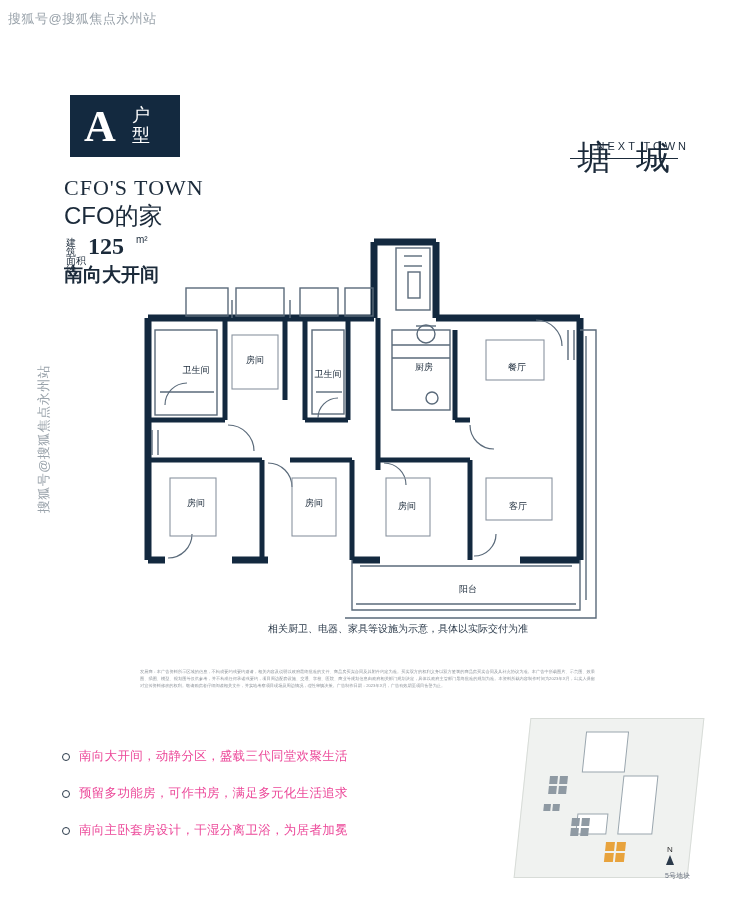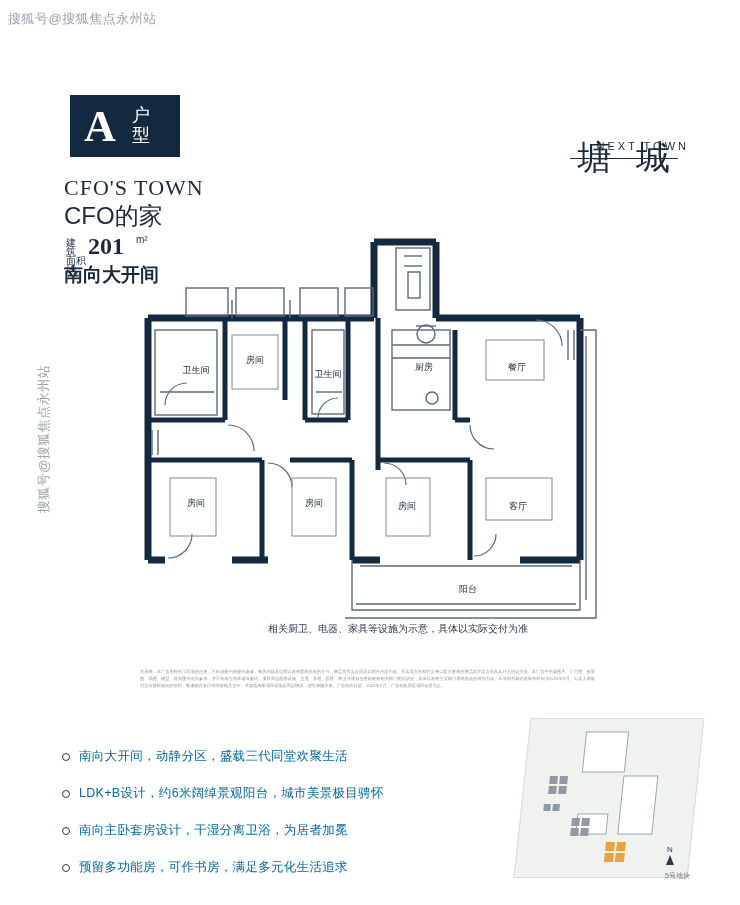--- a/index.html
+++ b/index.html
@@ -74,21 +74,21 @@
     font-size:4.2px; line-height:7px; color:#8d939a; text-align:justify;
   }
 
   
   .bullets { position:absolute; left:62px; top:748px; }
   .bullet { display:flex; align-items:flex-start; margin-bottom:20px; }
   .bullet .dot {
     width:6px; height:6px; border:1px solid #2b3a4a; border-radius:50%;
     margin-right:9px; margin-top:5px; flex:none;
   }
-  .bullet .txt { font-size:12.5px; color:#0369a1; letter-spacing:0.3px; }
+  .bullet .txt { font-size:12.5px; color:#ec4899; letter-spacing:0.3px; }
 
   
   .sitemap { position:absolute; left:522px; top:718px; width:180px; height:165px; }
   .sitemap .plot {
     position:absolute; left:0; top:0; width:172px; height:158px;
     background:#f0f2f0; border:1px solid #d8dcd8;
     transform: skewX(-6deg);
   }
   .sm-label {
     position:absolute; right:12px; bottom:2px; font-size:7px; color:#6a7280;
@@ -109,21 +109,21 @@
 <div class="badge">
   <div class="letter">A</div>
   <div class="sub">户型</div>
 </div>
 <div class="title-en">CFO'S TOWN</div>
 <div class="title-cn">CFO的家</div>
 <div class="area-label">
   <div>建 筑</div>
   <div>面积约</div>
 </div>
-<div class="area-num">201</div>
+<div class="area-num">125</div>
 <div class="area-unit">m²</div>
 <div class="rooms">南向大开间</div>
 <div class="logo-cn">塘 城</div>
 <div class="logo-en">NEXT TOWN</div>
 <div class="logo-rule"></div>
 
 <svg id="plan" width="480" height="400" viewBox="130 225 480 400">
   <g stroke="#13293f" fill="none">
 
     <g stroke-width="7">
@@ -228,29 +228,25 @@
 <div class="note-main">相关厨卫、电器、家具等设施为示意，具体以实际交付为准</div>
 <div class="fineprint">发展商：本广告资料所示区域的信息，不构成要约或要约邀请，相关内容及说明以政府最终批准的文件、商品房买卖合同及其附件约定为准。买卖双方的权利义务以双方签署的商品房买卖合同及其补充协议为准。本广告中所载图片、示意图、效果图、插图、模型、规划图等仅供参考，并不构成任何承诺或要约，项目周边配套设施、交通、学校、医院、商业等规划信息由政府相关部门规划决定，具体以政府主管部门最终批准的规划为准。本资料所载内容制作时间为2023年X月，出卖人保留对宣传资料修改的权利。敬请购房者仔细阅读相关文件，并实地考察项目现场及周边情况，理性审慎决策。广告制作日期：2023年X月，广告有效期至项目售罄为止。</div>
 
 <div class="bullets">
   <div class="bullet">
     <span class="dot"></span>
     <span class="txt">南向大开间，动静分区，盛载三代同堂欢聚生活</span>
   </div>
   <div class="bullet">
     <span class="dot"></span>
-    <span class="txt">LDK+B设计，约6米阔绰景观阳台，城市美景极目骋怀</span>
+    <span class="txt">预留多功能房，可作书房，满足多元化生活追求</span>
   </div>
   <div class="bullet">
     <span class="dot"></span>
     <span class="txt">南向主卧套房设计，干湿分离卫浴，为居者加冕</span>
-  </div>
-  <div class="bullet">
-    <span class="dot"></span>
-    <span class="txt">预留多功能房，可作书房，满足多元化生活追求</span>
   </div>
 </div>
 
 <div class="sitemap">
   <div class="plot"></div>
   <svg width="180" height="165" style="position:absolute;left:0;top:0">
     <g stroke="#9aa6ae" fill="#ffffff" stroke-width="1">
       <rect x="66" y="14" width="42" height="40" transform="skewX(-6)"></rect>
       <rect x="108" y="58" width="34" height="58" transform="skewX(-6)"></rect>
       <rect x="66" y="96" width="30" height="20" transform="skewX(-6)"></rect>

